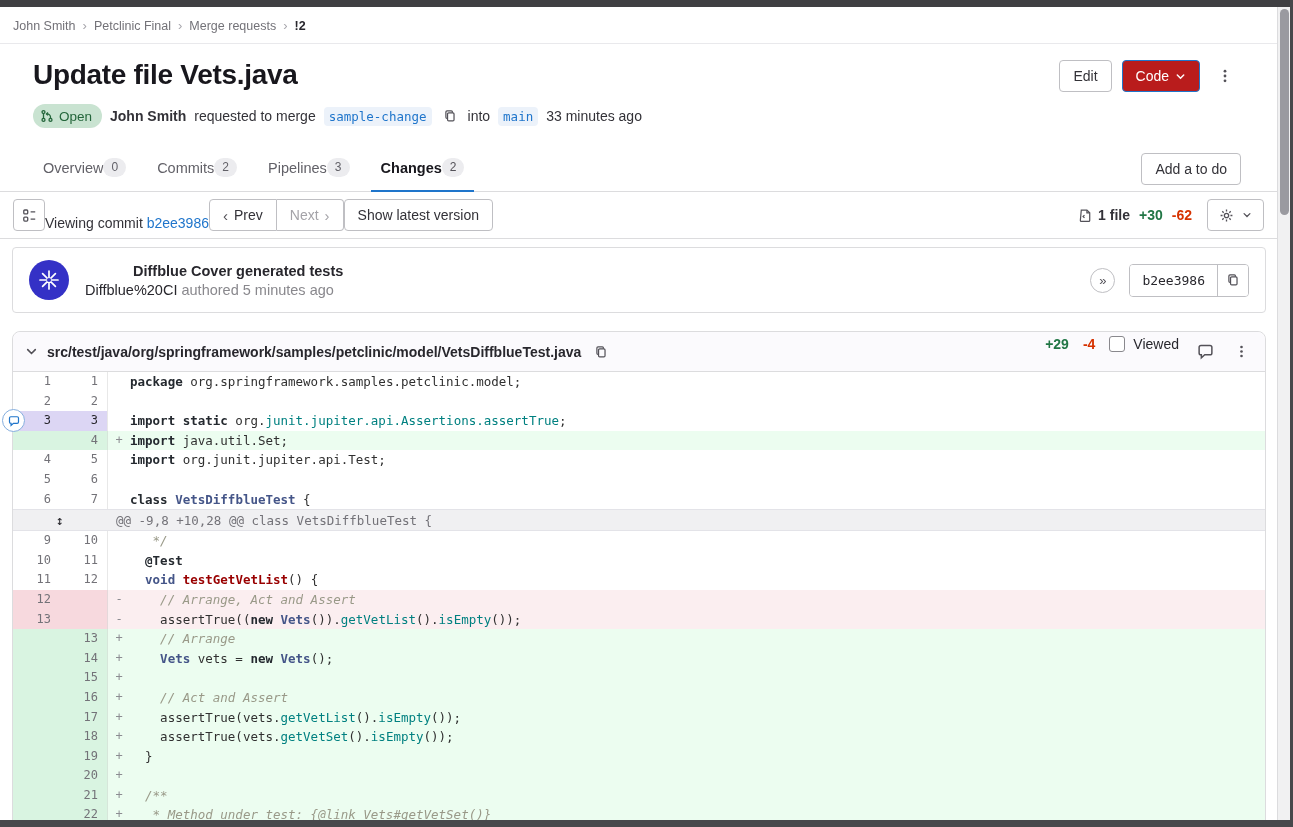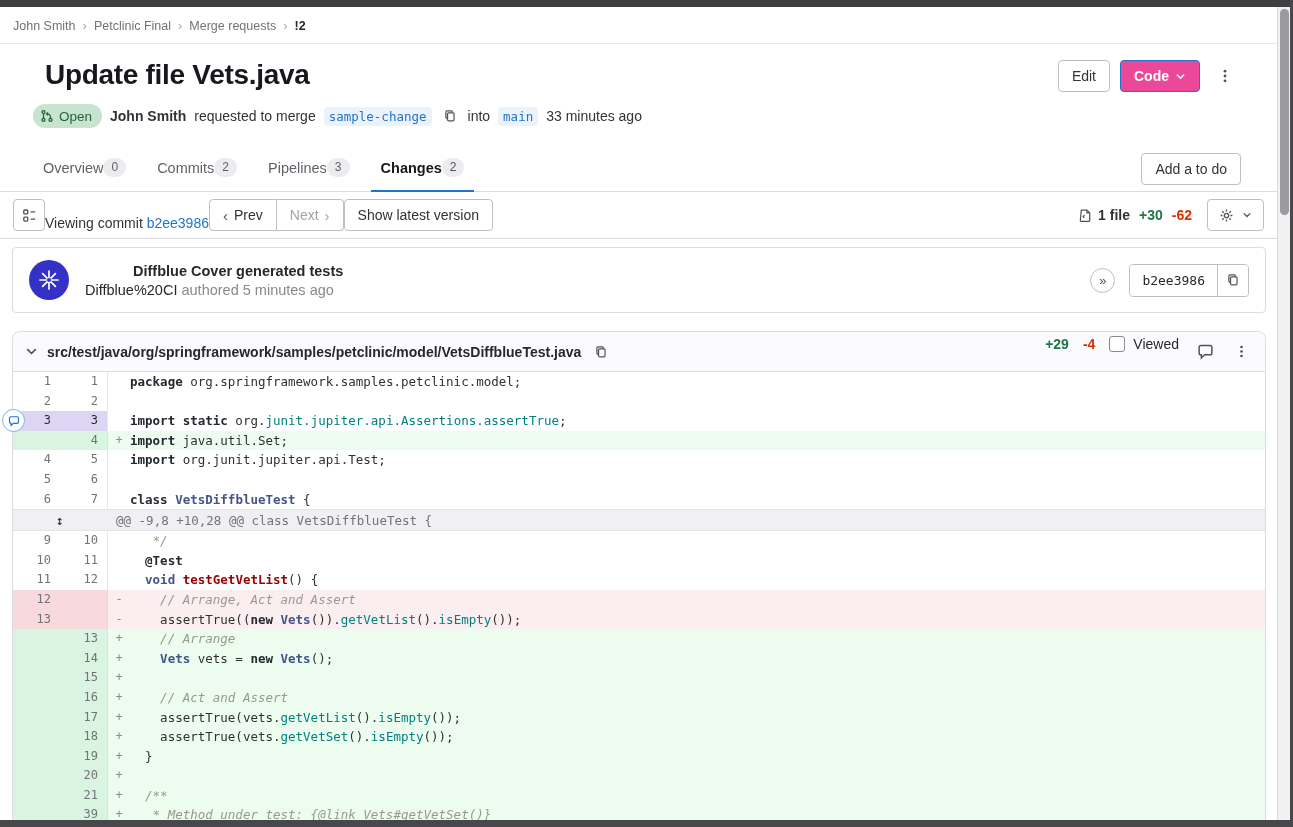--- a/index.html
+++ b/index.html
@@ -15,28 +15,28 @@
   .scroll-thumb { position:absolute; left:2px; width:9px; top:9px; height:206px; background:#9a9aa0; border-radius:5px; }
 
   
   .breadcrumb { padding:11px 16px 10px 13px; border-bottom:1px solid #e9e9ec; font-size:12.5px; color:#737278;
                 display:flex; align-items:center; gap:7px; }
   .crumb { color:#737278; }
   .crumb.last { color:#28272d; font-weight:600; }
   .crumb-sep::before { content:"›"; color:#a7a6ac; font-size:13px; }
 
   
-  .header-row { display:flex; align-items:flex-start; padding:14px 37px 0 33px;margin-left:12px; }
+  .header-row { display:flex; align-items:flex-start; padding:14px 37px 0 33px; }
   .page-title { font-size:28px; font-weight:700; letter-spacing:-0.3px; color:#18171d; flex:1; line-height:34px; }
   .header-actions { display:flex; align-items:center; gap:10px; margin-top:2px; }
 
   .btn { display:inline-flex; align-items:center; justify-content:center; gap:6px; height:32px; padding:0 13px;
          border:1px solid #bfbfc3; border-radius:4px; background:#fff; color:#333238; font-size:14px; cursor:pointer;
          font-family:inherit; white-space:nowrap; }
-  .btn-blue { background:#ec4899; border-color:#1f75cb; color:#fff; font-weight:700; }
+  .btn-blue { background:#b91c1c; border-color:#1f75cb; color:#fff; font-weight:400; }
   .icon-btn { border:none; background:none; width:30px; height:32px; display:inline-flex; align-items:center; justify-content:center; cursor:pointer; }
 
   
   .status-row { display:flex; align-items:center; gap:8px; padding:8px 37px 14px 33px; font-size:14px; color:#333238; flex-wrap:nowrap; }
   .state-badge { display:inline-flex; align-items:center; gap:5px; background:#c9e3d1; color:#24663b;
                  border-radius:12px; height:24px; padding:0 10px 0 7px; font-size:13.5px; }
   .bold { font-weight:700; }
   .ref-chip { font-family:"DejaVu Sans Mono", monospace; font-size:12.5px; color:#1f75cb; background:#ecf2fa;
               border-radius:4px; padding:2px 5px; }
 
@@ -425,21 +425,21 @@
           <span class="ln">20</span>
           <span class="content"><span class="sign">+</span><span class="code"></span></span>
         </div>
         <div class="row add">
           <span class="ln"></span>
           <span class="ln">21</span>
           <span class="content"><span class="sign">+</span><span class="code"><span class="tk-c">  /**</span></span></span>
         </div>
         <div class="row add">
           <span class="ln"></span>
-          <span class="ln">39</span>
+          <span class="ln">22</span>
           <span class="content"><span class="sign">+</span><span class="code"><span class="tk-c">   * Method under test: {@link Vets#getVetSet()}</span></span></span>
         </div>
         <div class="row add">
           <span class="ln"></span>
           <span class="ln">23</span>
           <span class="content"><span class="sign">+</span><span class="code"></span></span>
         </div>
       </div>
   </div>
 

